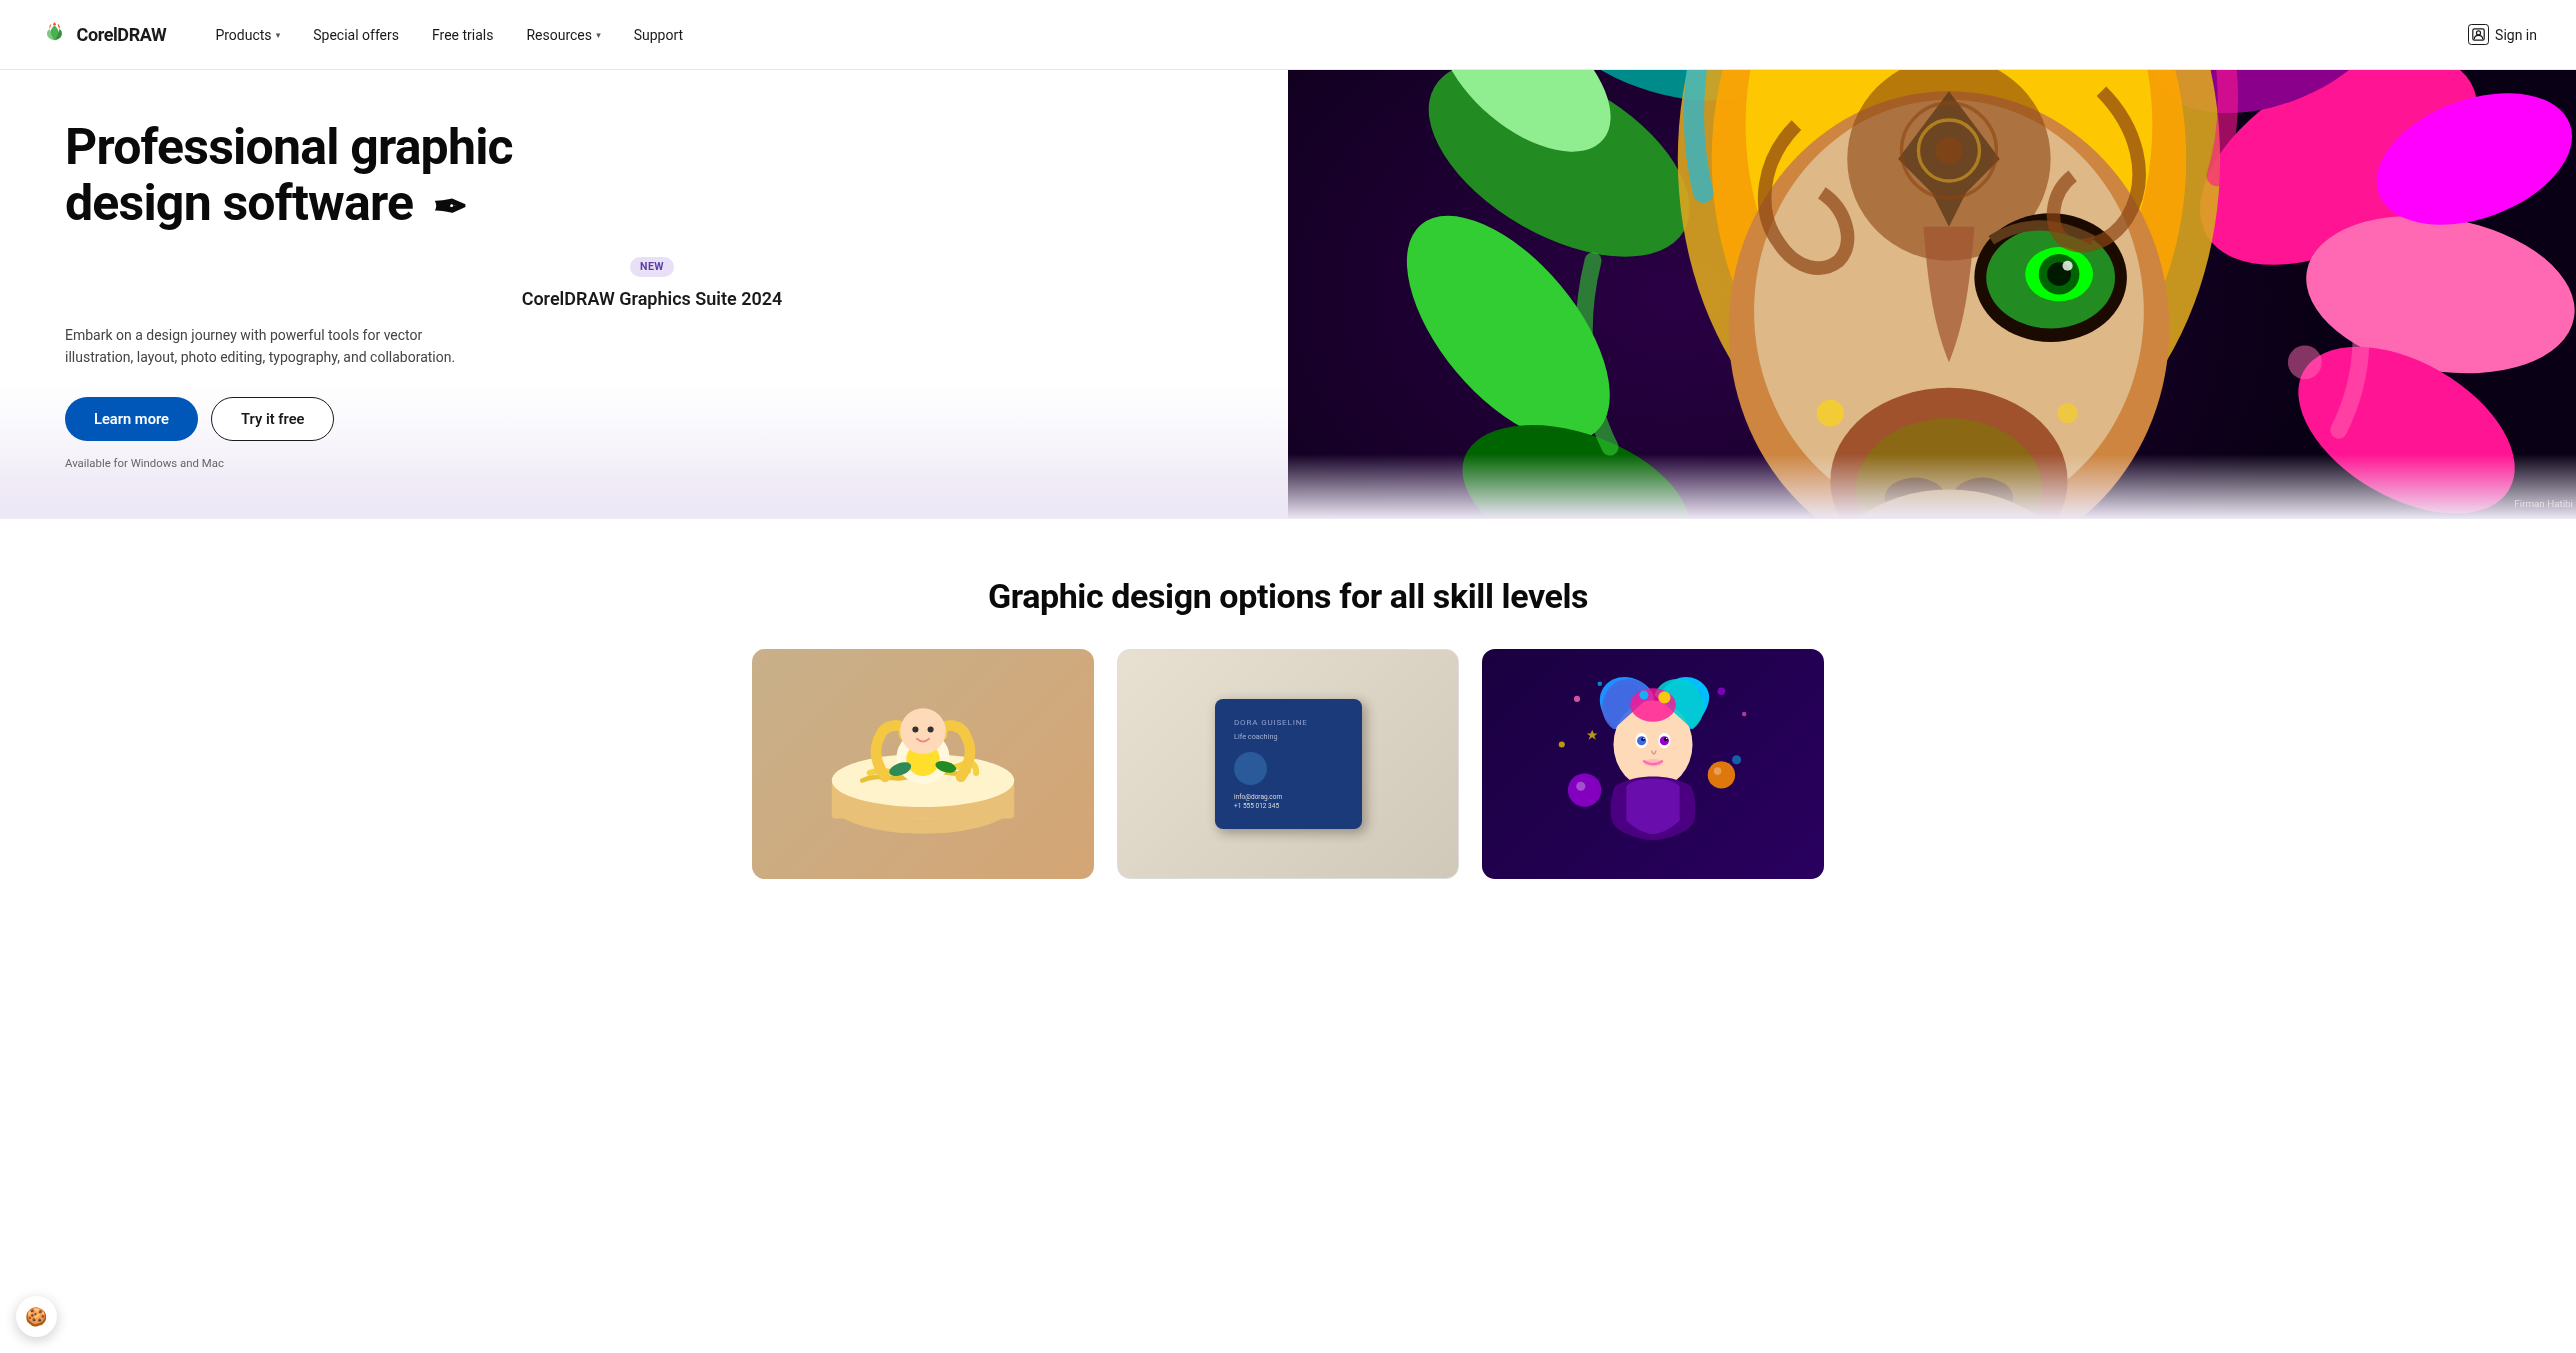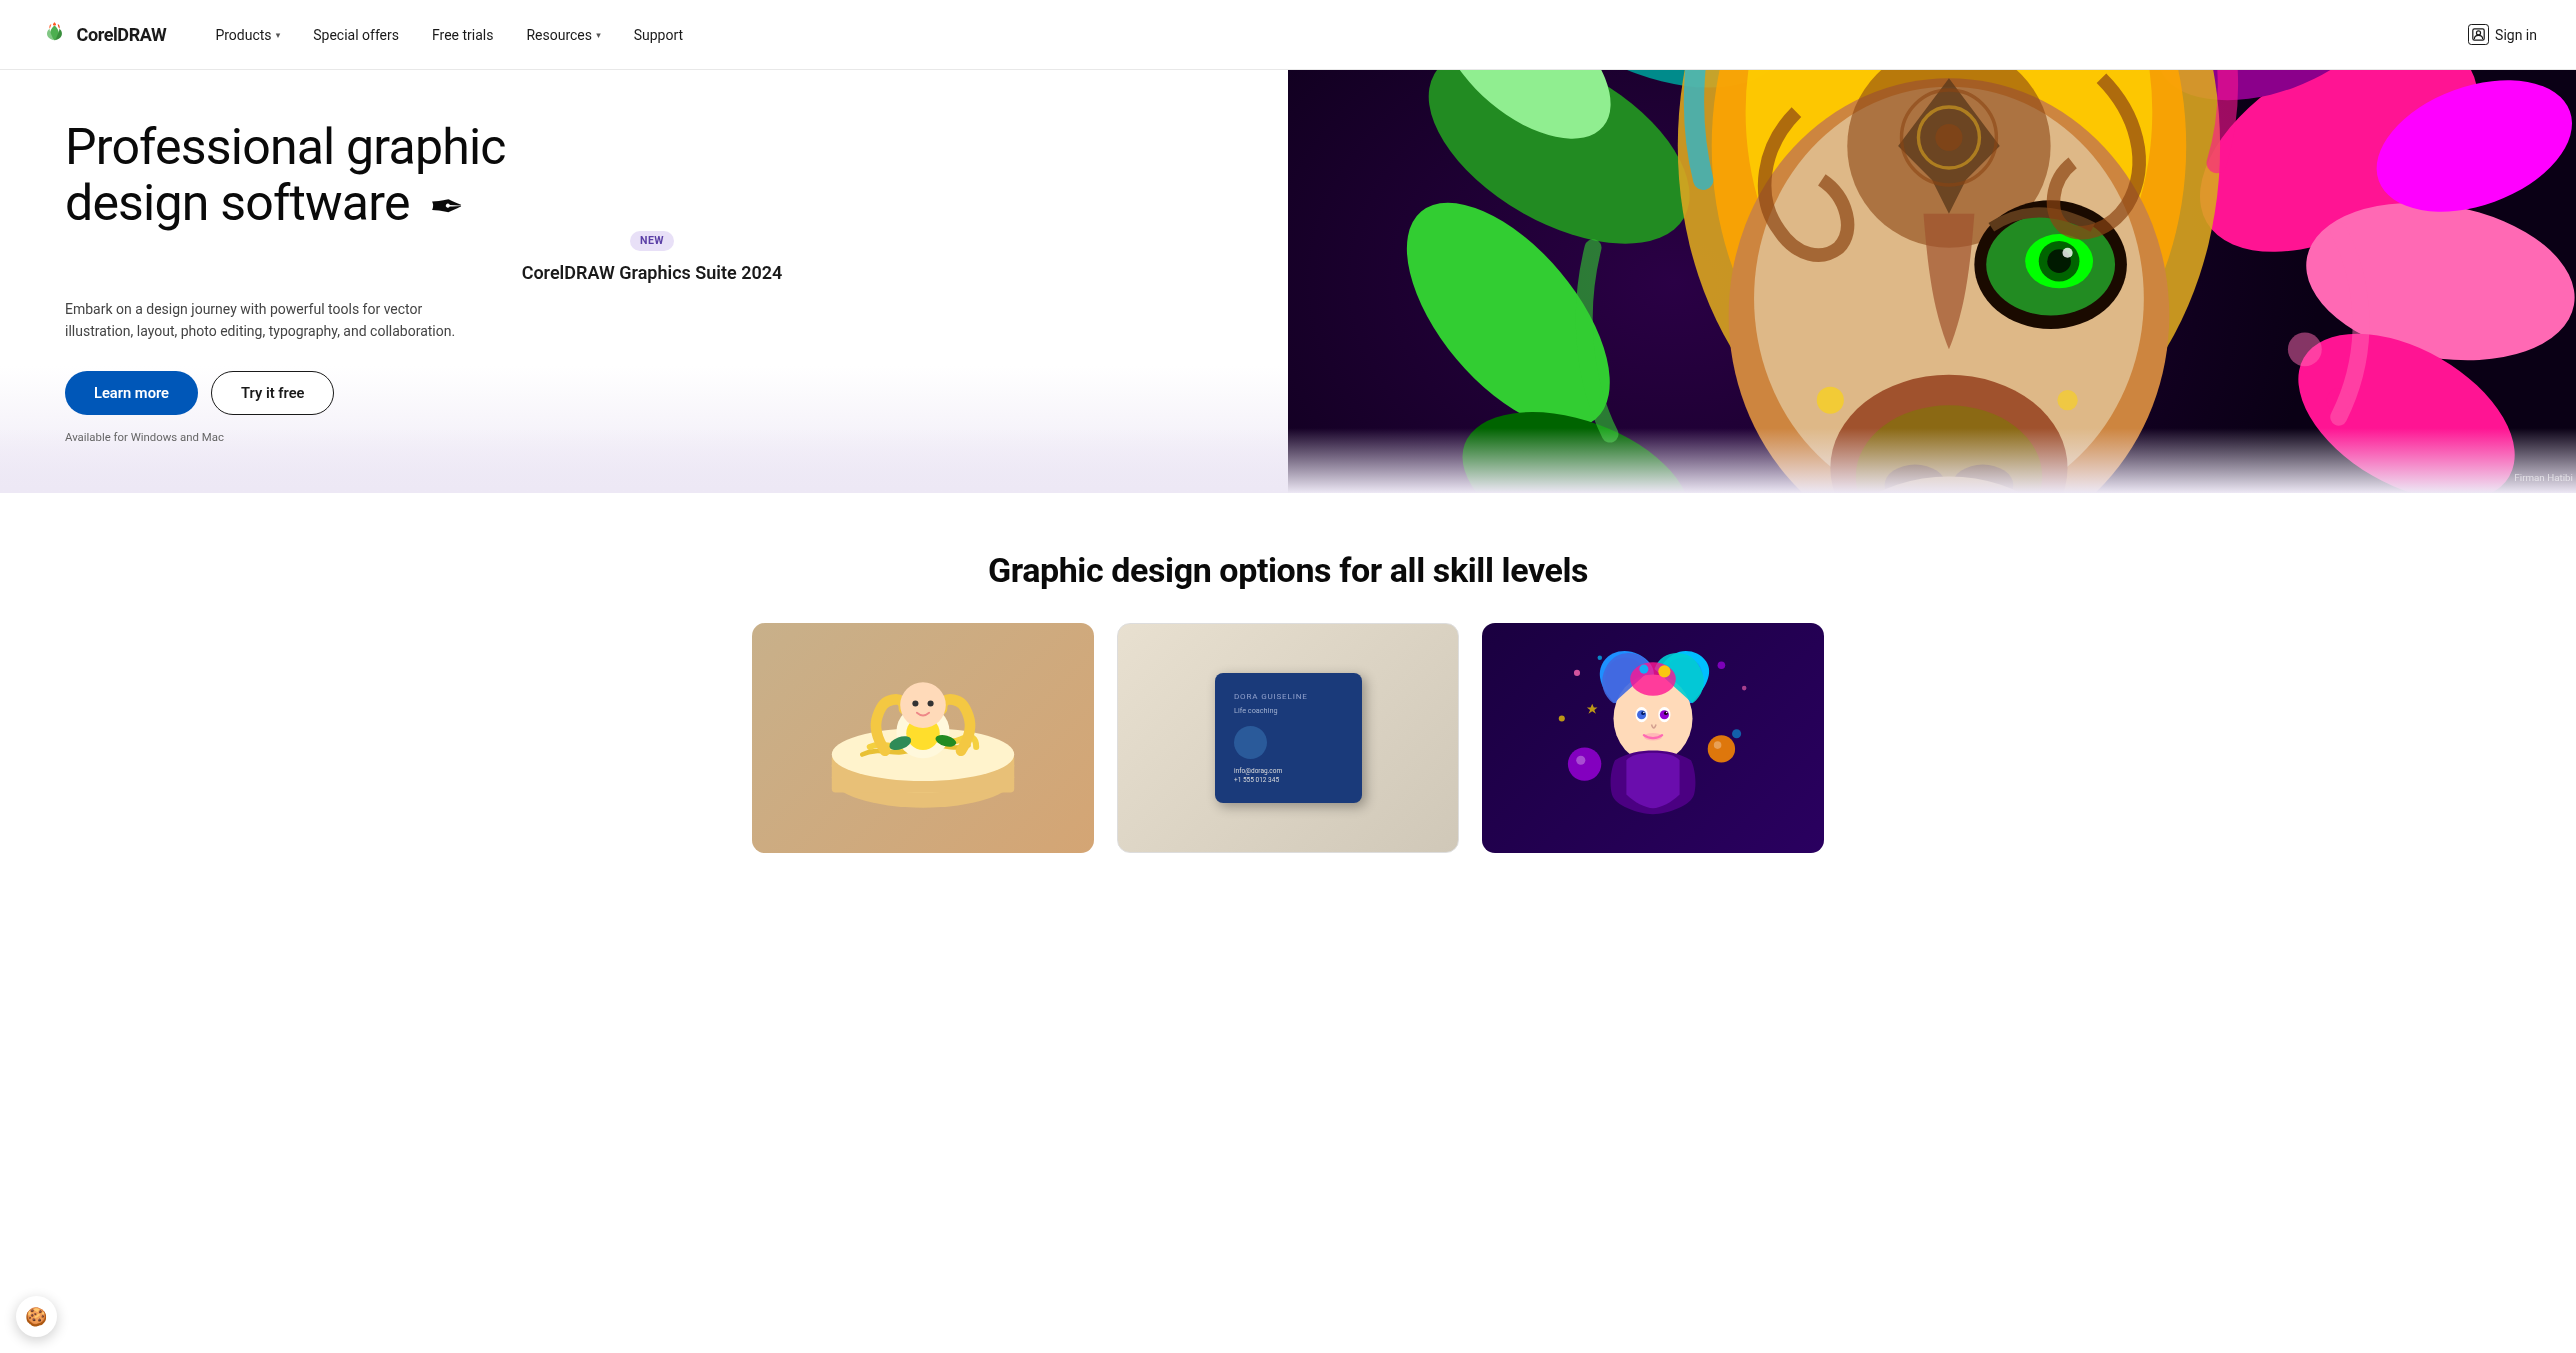--- a/index.html
+++ b/index.html
@@ -90,23 +90,24 @@
       flex: 0 0 50%;
       display: flex;
       flex-direction: column;
       justify-content: center;
       padding: 49px 49px 49px 65px;
       position: relative;
       z-index: 2;
     }
     .hero-title {
       font-size: 50px;
-      font-weight: 400;
+      font-weight: 700;
       color: #0a0a0a;
       line-height: 1.12;
+      margin-bottom: 26px;
       letter-spacing: -0.8px;
     }
     .pen-icon {
       font-size: 42px;
       vertical-align: middle;
       display: inline-block;
       margin-left: 8.1px;
     }
     .new-badge-row {
       display: flex;

